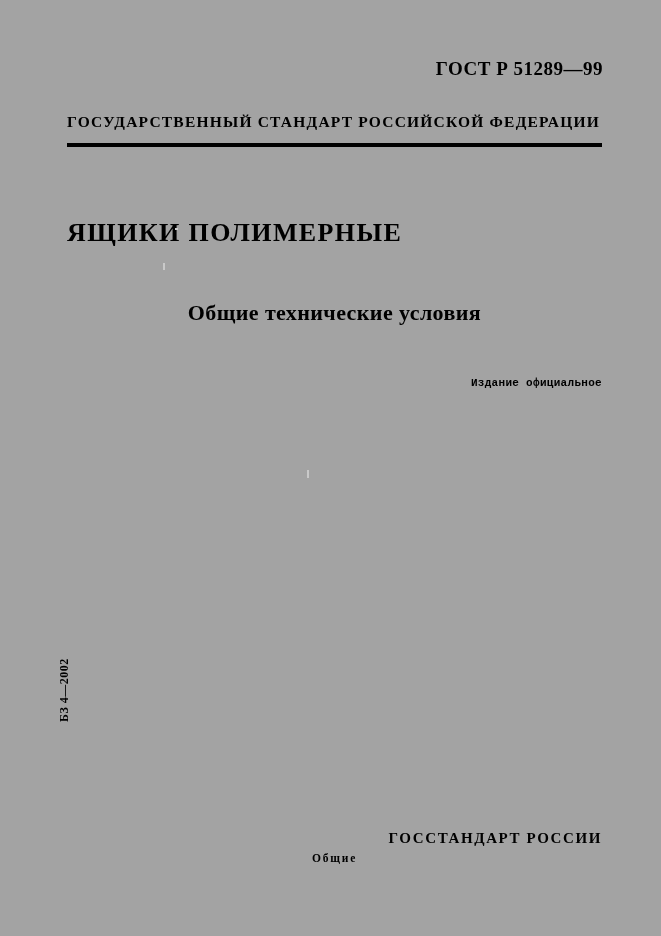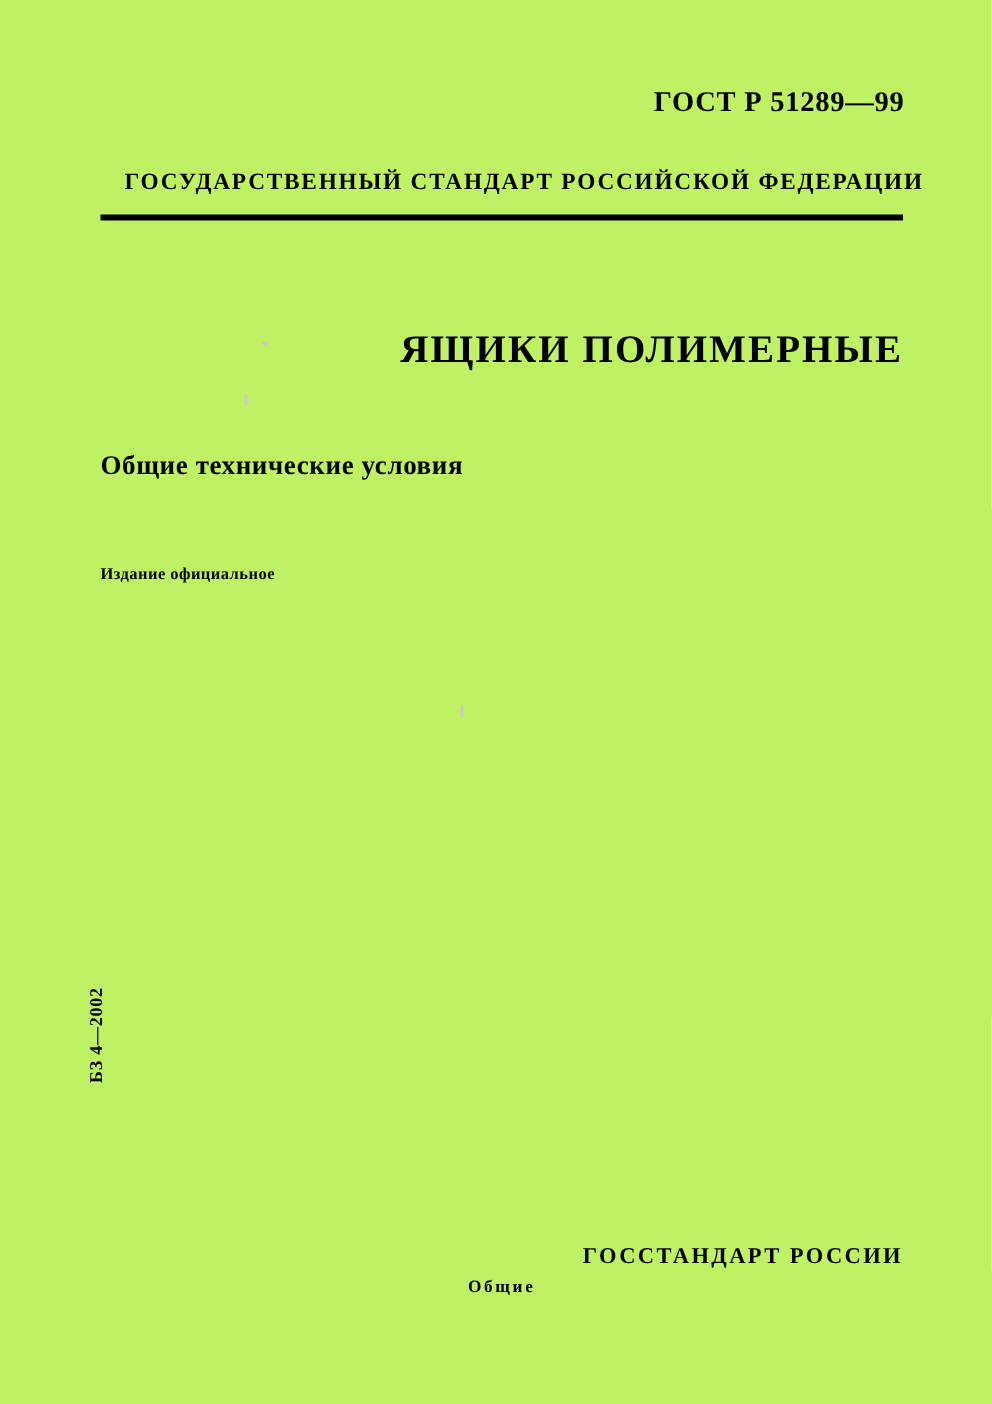--- a/index.html
+++ b/index.html
@@ -11,21 +11,21 @@
     width: 661px;
     height: 936px;
     font-family: "Liberation Serif", serif;
     color: #000000;
     position: relative;
     overflow: hidden;
   }
   .page {
     position: absolute;
     inset: 0;
-    background: #bef264;
+    background: #a3a3a3;
   }
 
   .std-number {
     position: absolute;
     top: 58px;
     right: 58px;
     font-family: "Liberation Serif", serif;
     font-weight: bold;
     font-size: 19px;
     letter-spacing: 0.5px;
@@ -36,66 +36,65 @@
     position: absolute;
     top: 113px;
     left: 67px;
     right: 58px;
     text-align: left;
     font-family: "Liberation Serif", serif;
     font-weight: bold;
     font-size: 15.5px;
     letter-spacing: 1.2px;
     white-space: nowrap;
-    margin-left: 16px;
   }
 
   .rule {
     position: absolute;
     top: 143px;
     left: 67px;
     width: 535px;
     height: 4px;
     background: #000000;
   }
 
   .title-block {
     position: absolute;
     top: 216px;
     left: 67px;
     width: 535px;
-    text-align: right;
+    text-align: left;
   }
   .title-line {
     font-family: "Liberation Serif", serif;
     font-weight: bold;
     font-size: 26px;
     letter-spacing: 1.4px;
     line-height: 34px;
   }
 
   .subtitle {
     position: absolute;
     top: 300px;
     left: 67px;
     width: 535px;
-    text-align: left;
+    text-align: center;
     font-family: "Liberation Serif", serif;
     font-weight: bold;
-    font-size: 18px;
+    font-size: 22px;
     letter-spacing: 0.4px;
   }
 
   .edition {
     position: absolute;
     top: 377px;
     left: 67px;
     width: 535px;
-    text-align: left;
-    font-family: Liberation Serif, serif;
+    text-align: right;
+    font-family: Liberation Mono, monospace;
     font-weight: bold;
     font-size: 11px;
     letter-spacing: 0.3px;
   }
 
   .side-code {
     position: absolute;
     left: 57px;
     top: 722px;
     font-family: "Liberation Serif", serif;

